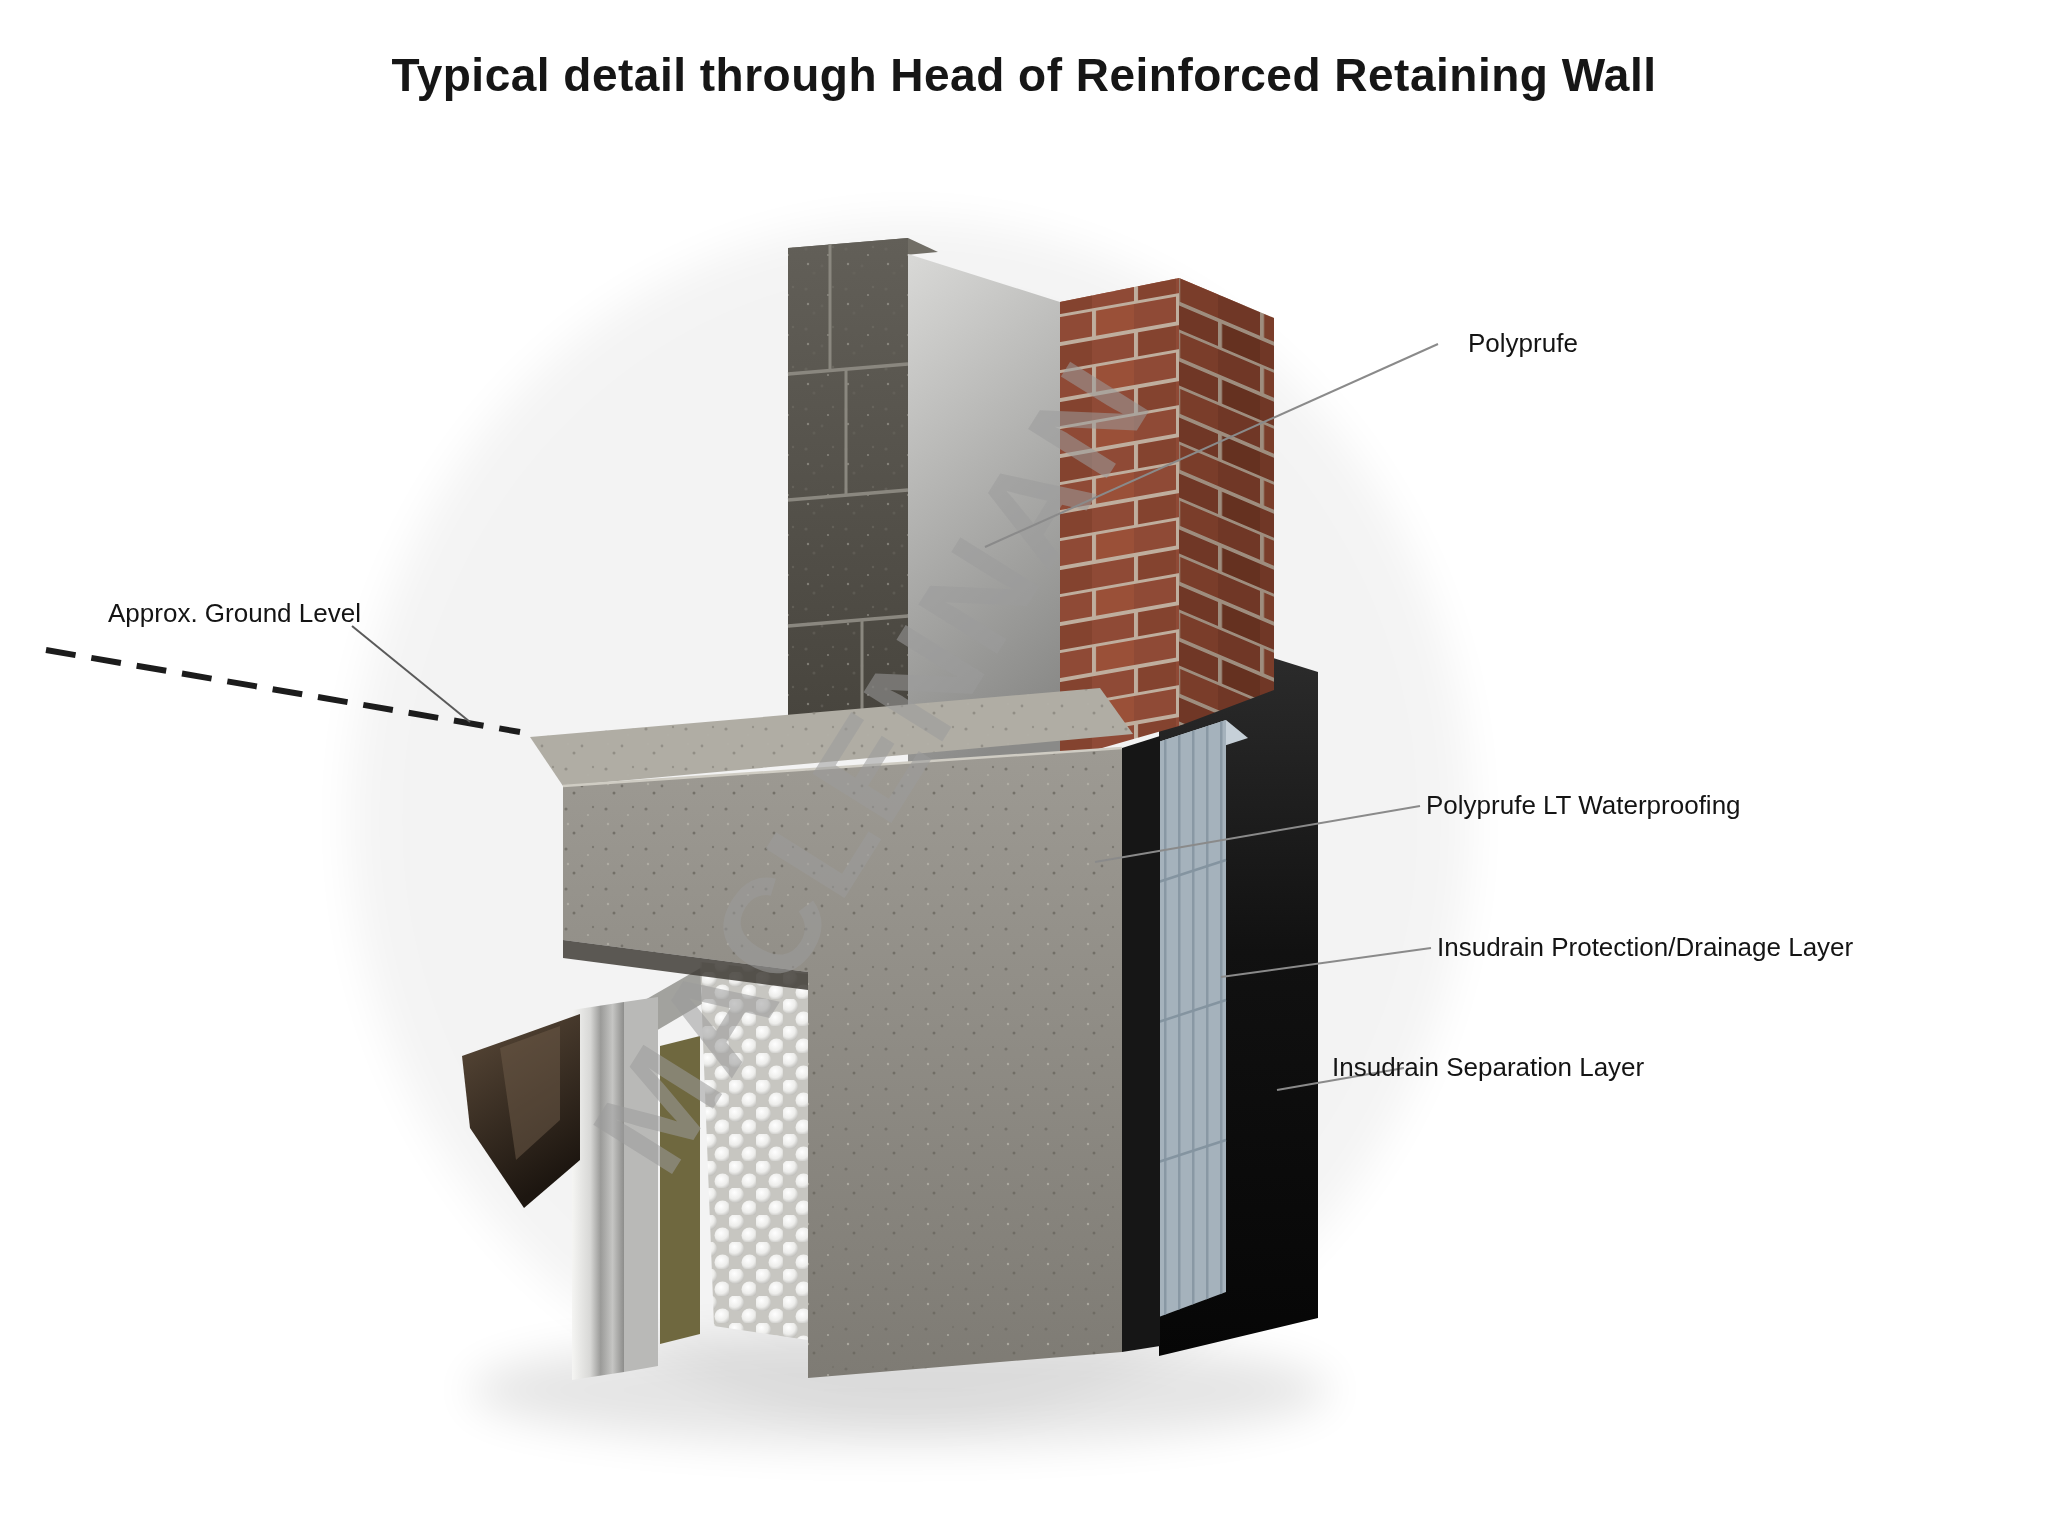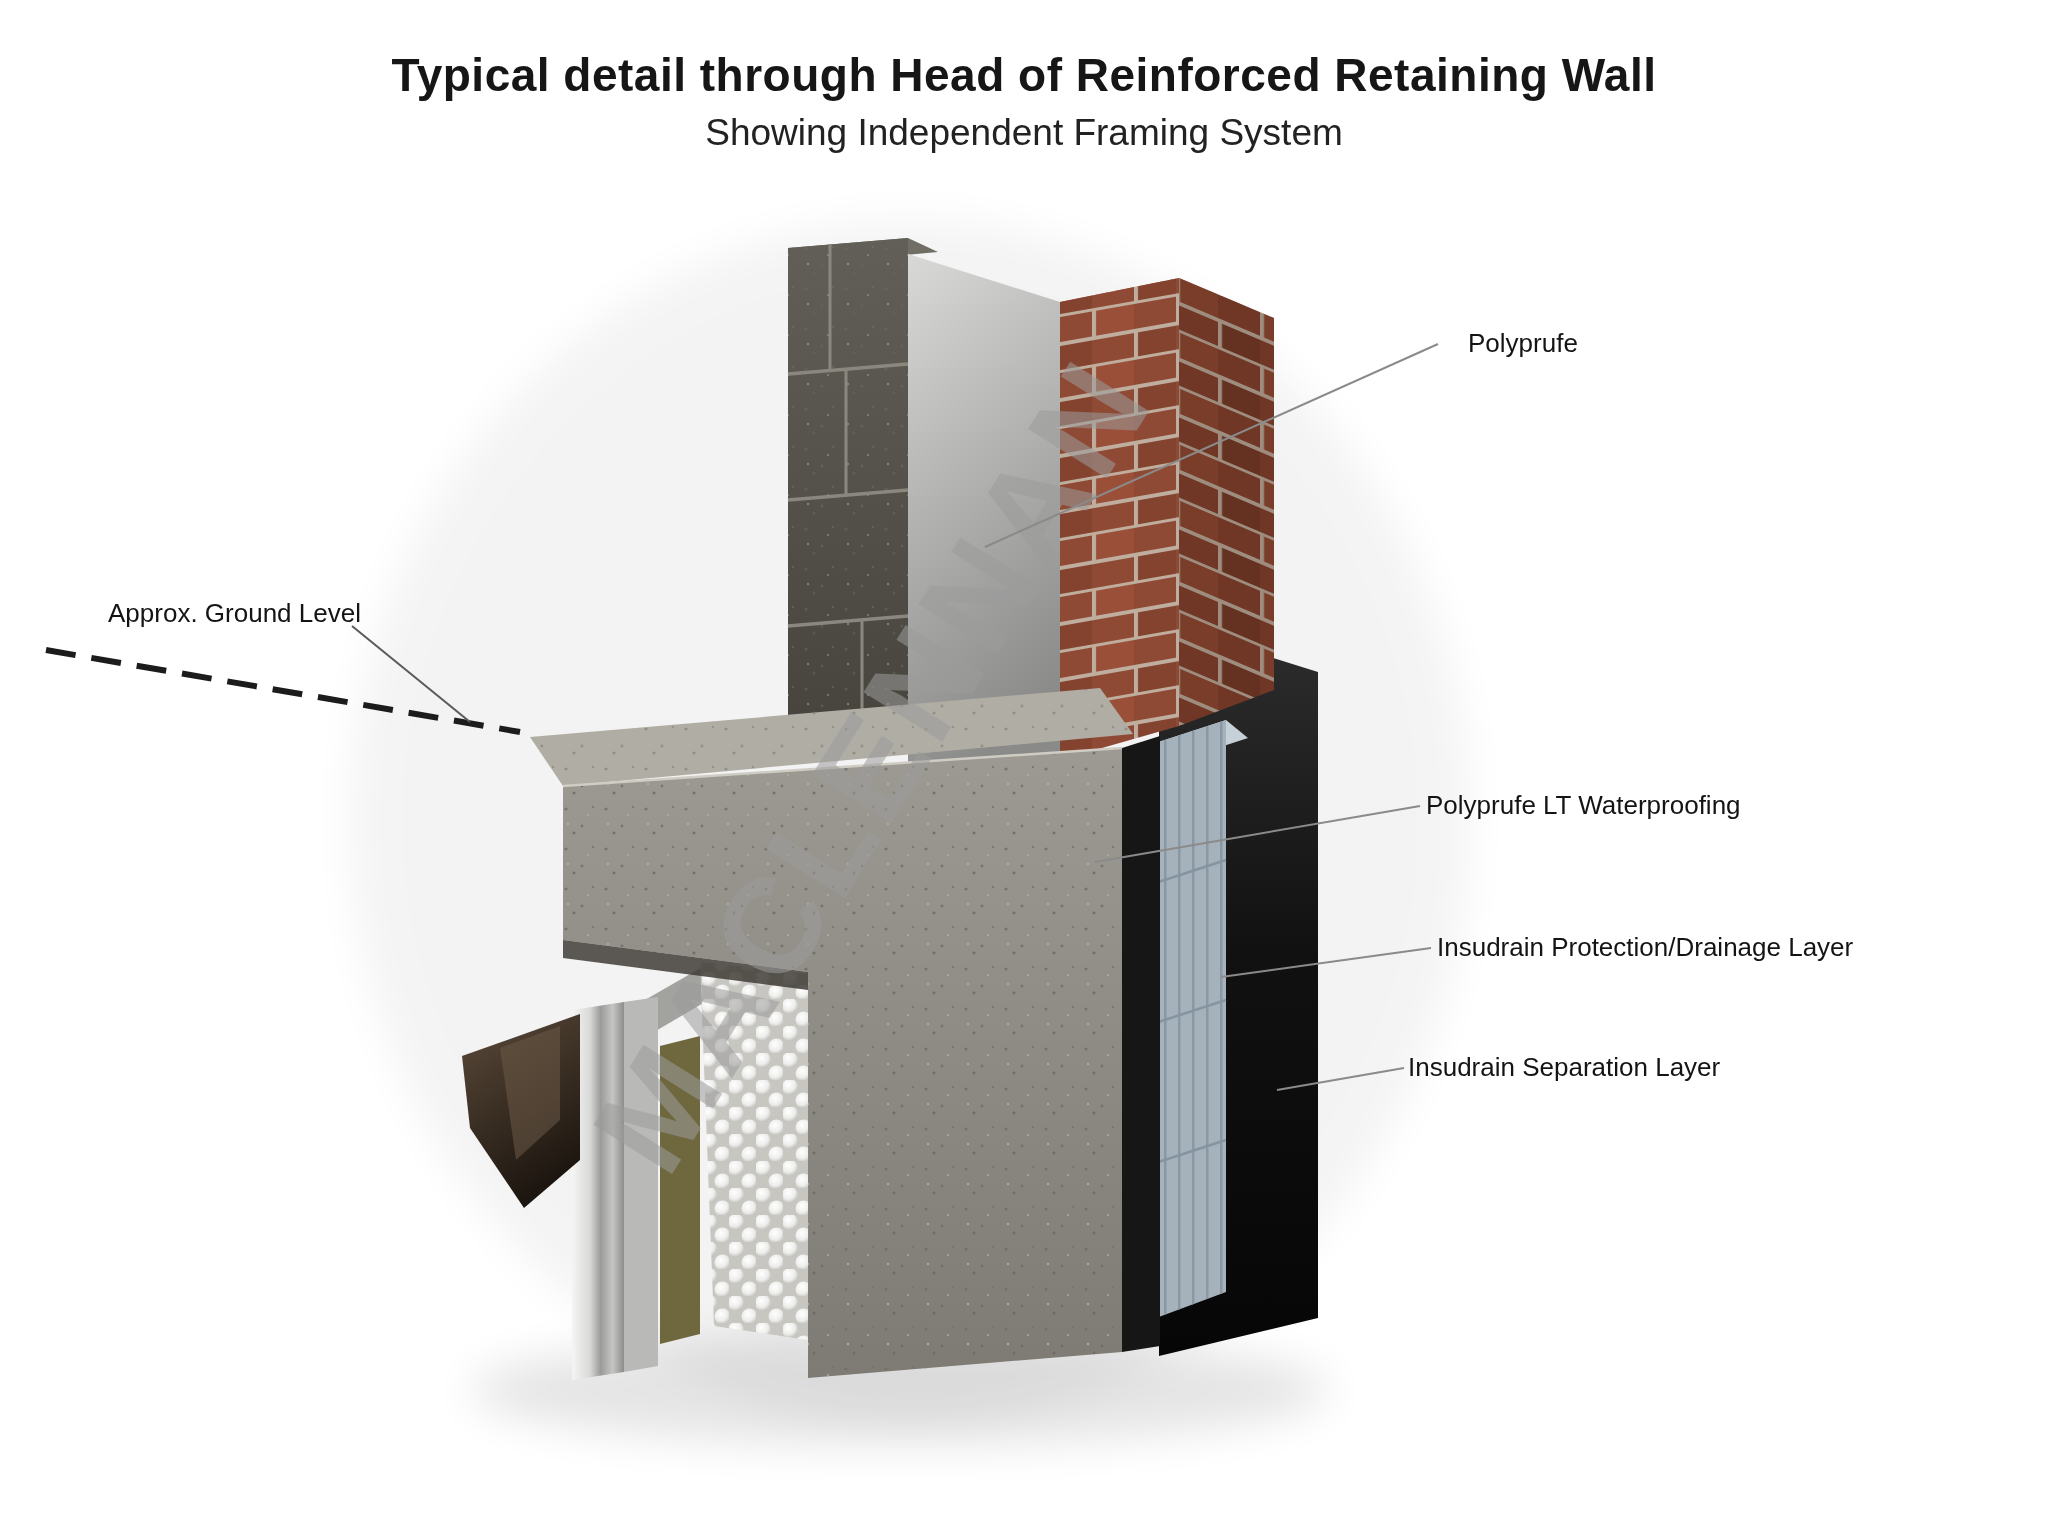--- a/index.html
+++ b/index.html
@@ -45,21 +45,20 @@
     white-space: nowrap;
     z-index: 5;
   }
 </style>
 </head>
 <body>
 
 <div class="page">
 
   <div class="title">Typical detail through Head of Reinforced Retaining Wall</div>
-  <div class="subtitle">Showing Independent Framing System</div>
 
   <svg class="diagram-svg" viewBox="0 0 2048 1520" xmlns="http://www.w3.org/2000/svg">
     <defs>
       <linearGradient id="gradBlock" x1="0" y1="0" x2="0" y2="1">
         <stop offset="0" stop-color="#625f58"></stop>
         <stop offset="1" stop-color="#46433c"></stop>
       </linearGradient>
       <linearGradient id="gradRender" x1="0" y1="0" x2="0.25" y2="1">
         <stop offset="0" stop-color="#d9d9d7"></stop>
         <stop offset="0.6" stop-color="#a9a9a7"></stop>
@@ -197,15 +196,15 @@
       <path d="M1420,806 L1095,862"></path>
       <path d="M1431,948 L1221,977"></path>
       <path d="M1404,1068 L1277,1090"></path>
     </g>
   </svg>
 
   <div class="callout" style="left:1444px; top:328px;margin-left:24px;">Polyprufe</div>
   <div class="callout" style="left:108px; top:598px;">Approx. Ground Level</div>
   <div class="callout" style="left:1426px; top:790px;">Polyprufe LT Waterproofing</div>
   <div class="callout" style="left:1437px; top:932px;">Insudrain Protection/Drainage Layer</div>
-  <div class="callout" style="left:1408px; top:1052px;">Insudrain Separation Layer</div>
+  <div class="callout" style="left:1332px; top:1052px;">Insudrain Separation Layer</div>
 
 </div>
 
 </body></html>

